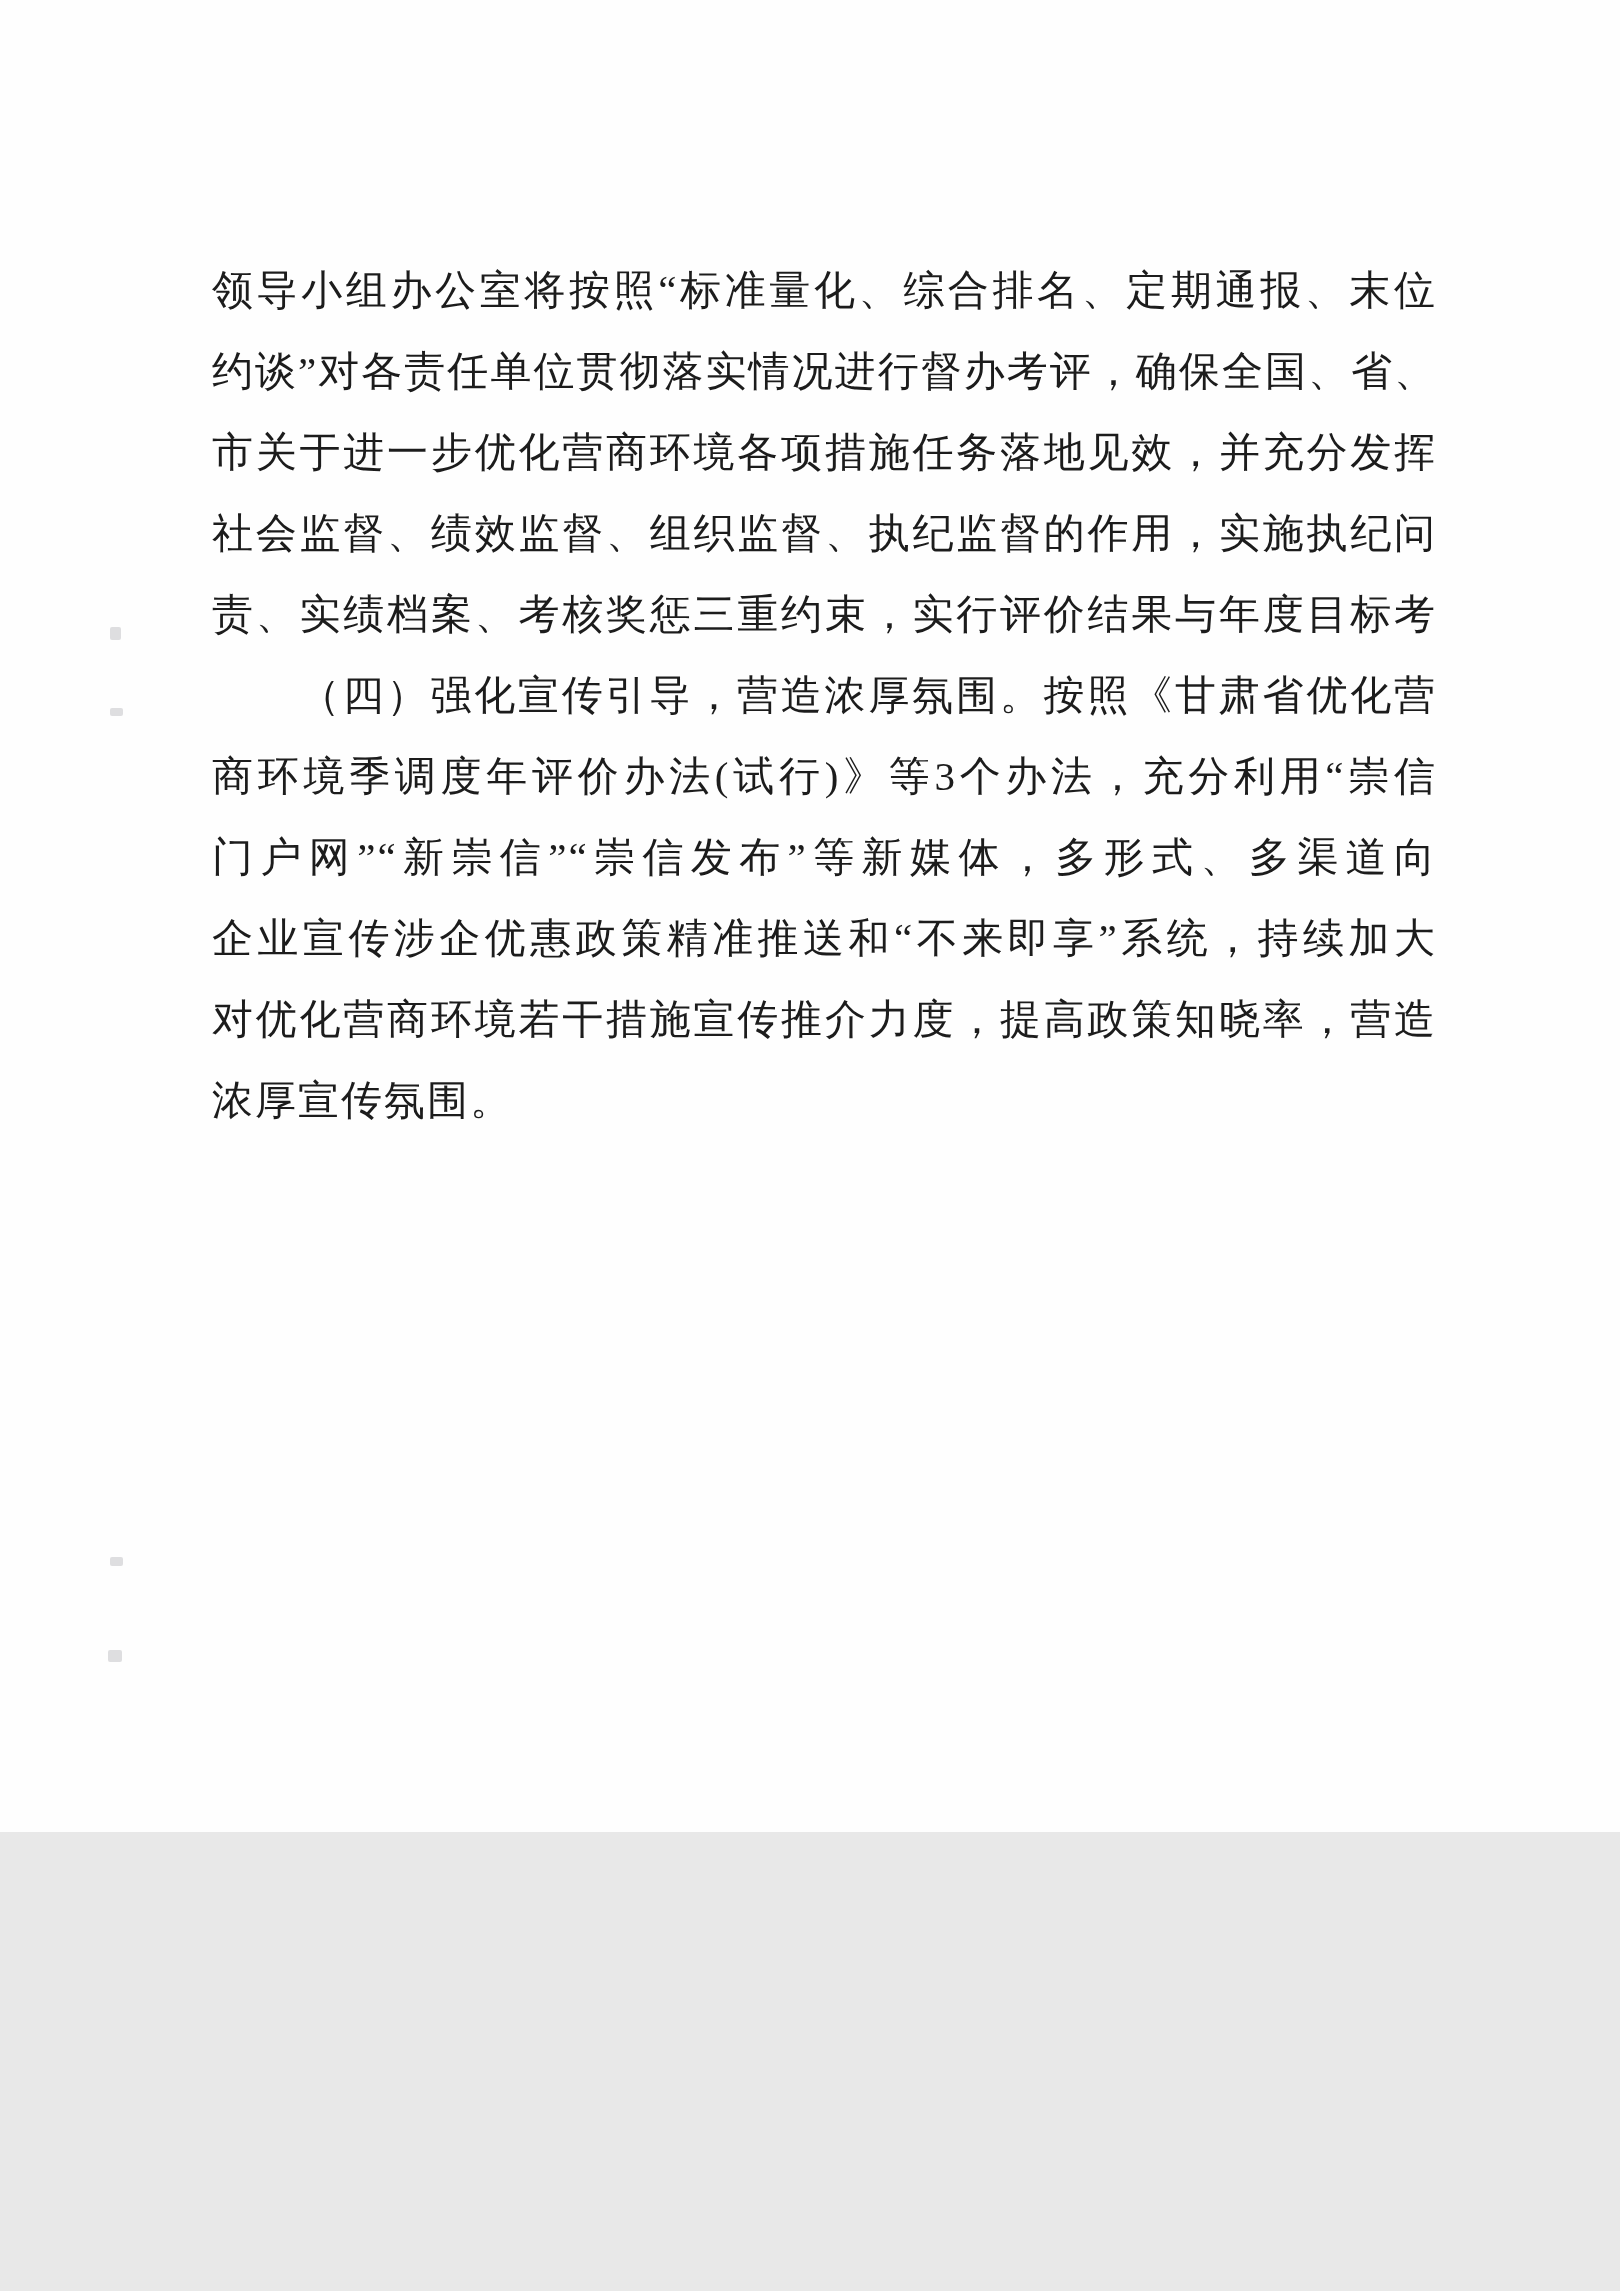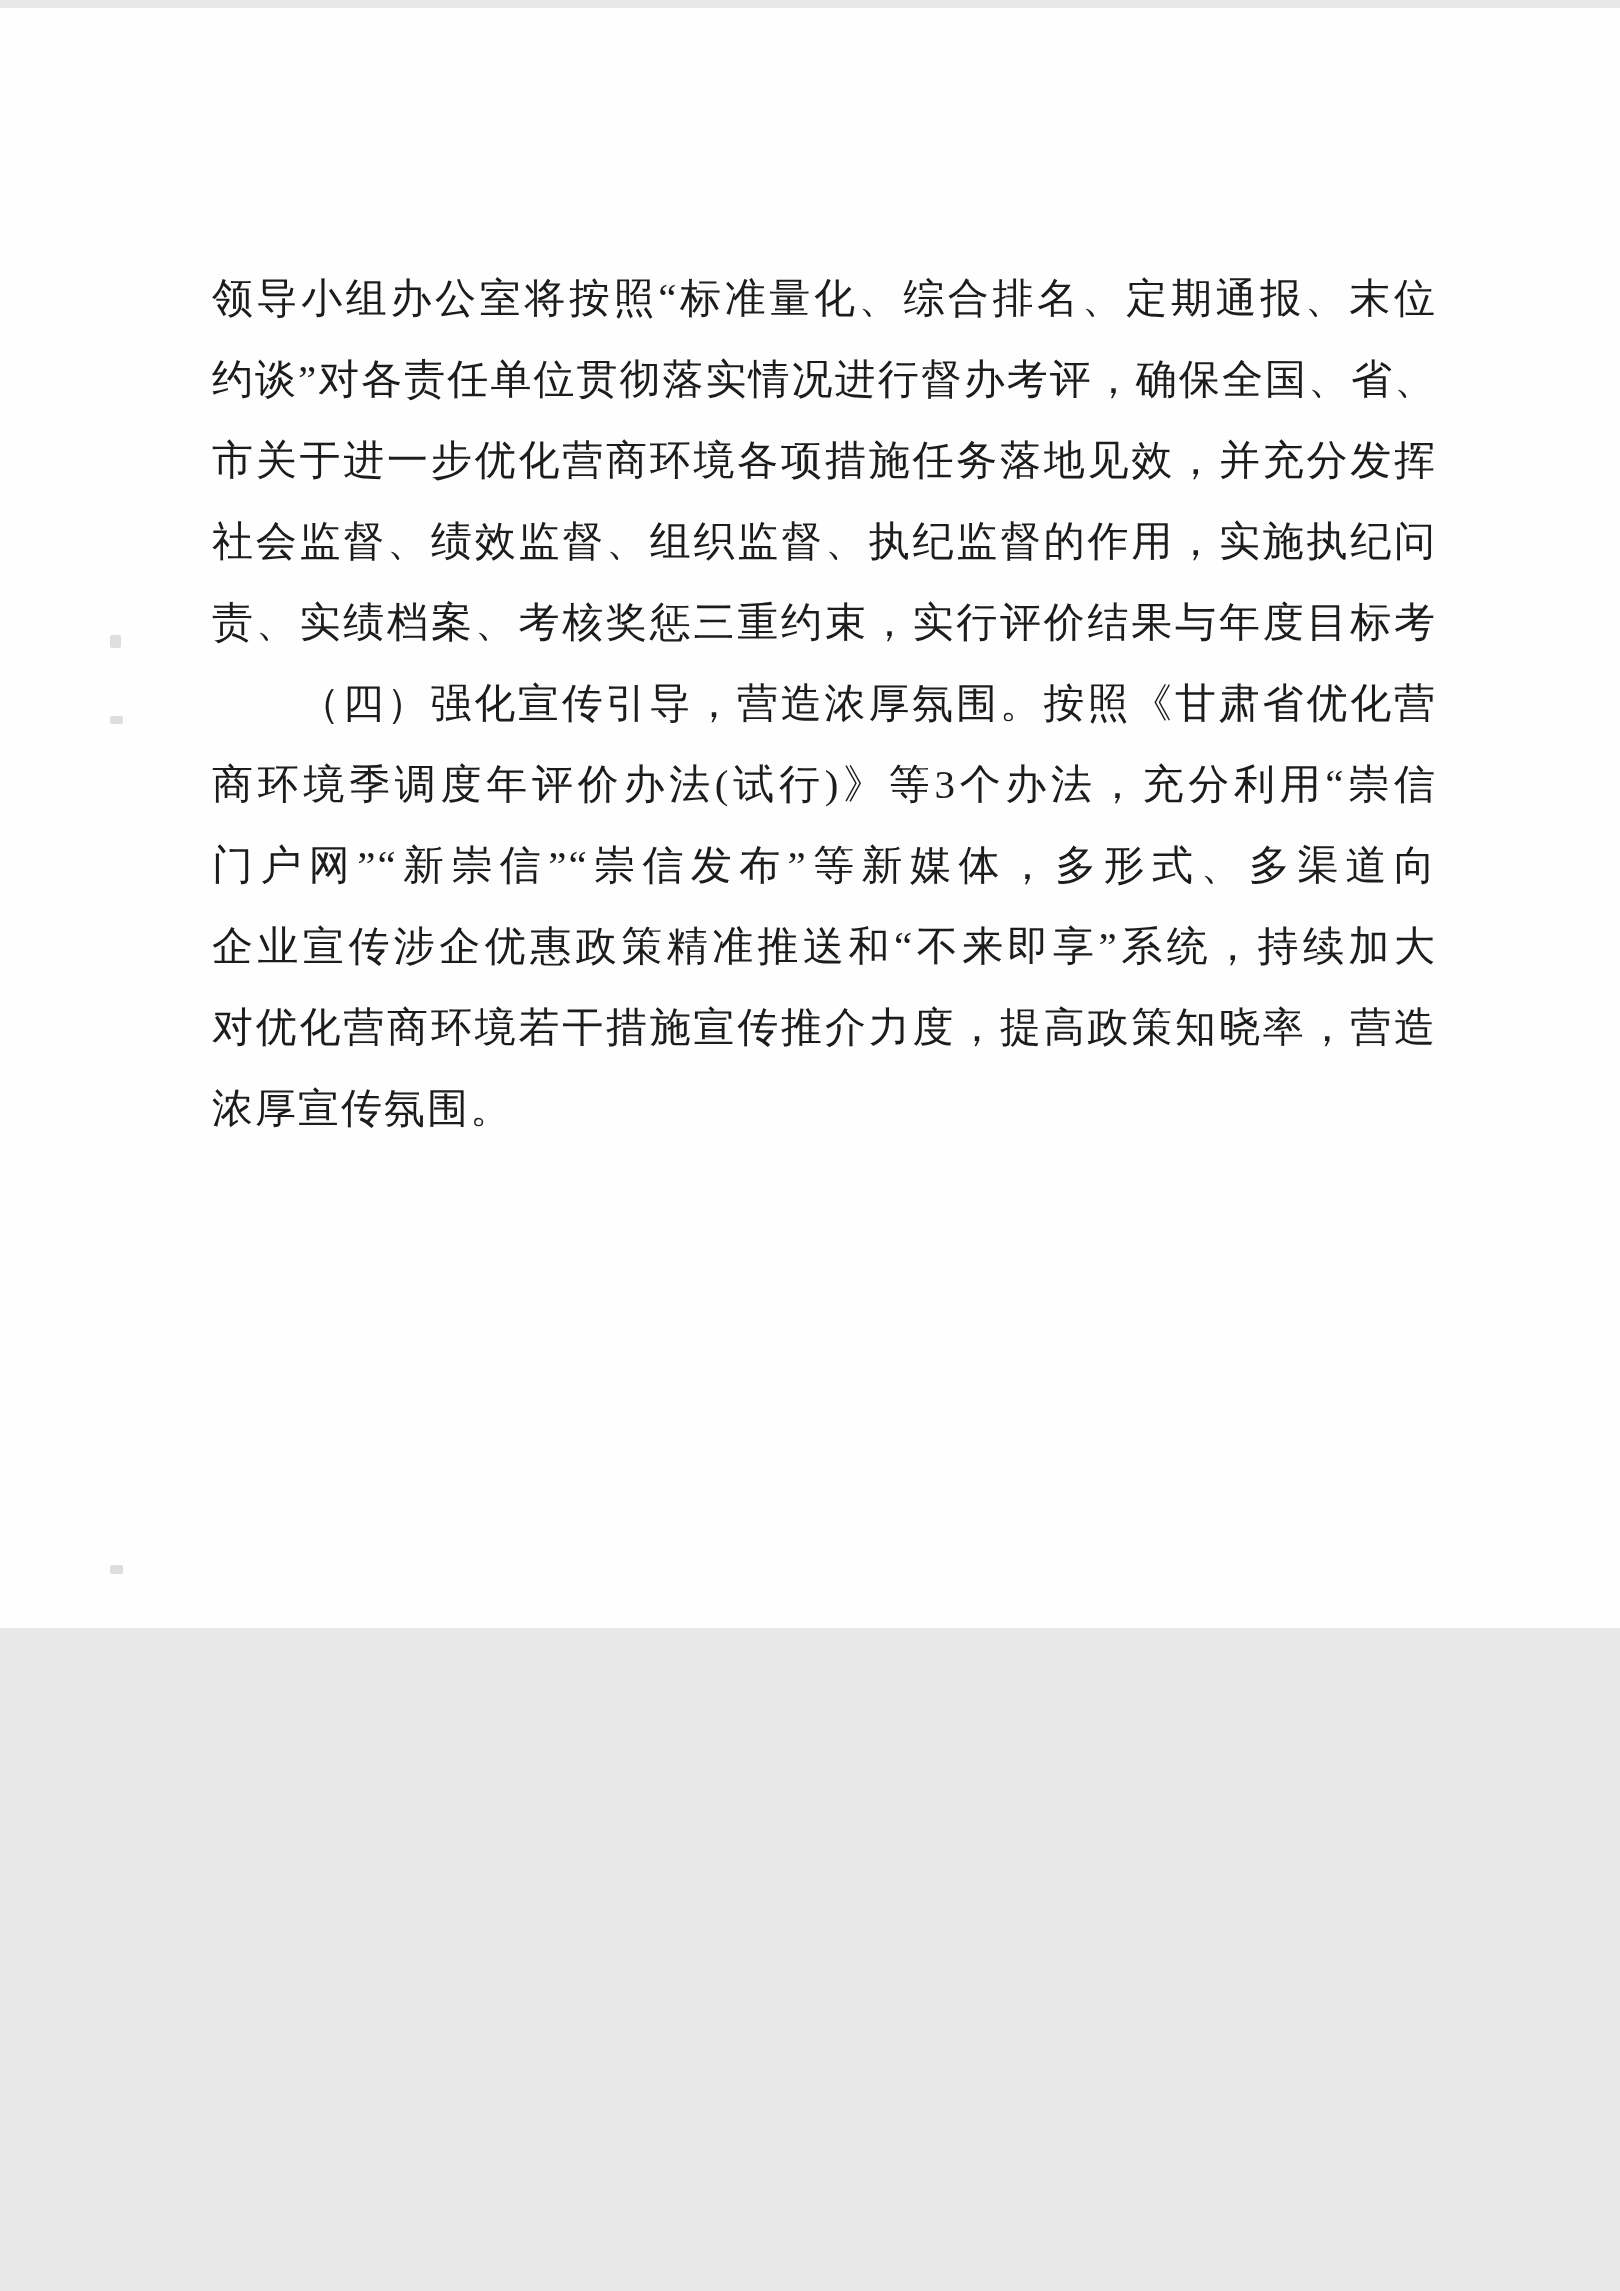--- a/index.html
+++ b/index.html
@@ -3,22 +3,22 @@
 <meta charset="utf-8">
 <style>
   html, body {
     margin: 0;
     padding: 0;
     background: #e8e8e8;
   }
   .page {
     position: relative;
     width: 1620px;
-    height: 1620px;
-    margin: 8px auto;
+    height: 1832px;
+    margin: 0 auto;
     background: #fefefe;
     overflow: hidden;
     font-family: "Liberation Serif", "DejaVu Serif", serif;
     color: #1c1c1c;
   }
   .text-block {
     position: absolute;
     left: 212px;
     top: 250px;
     width: 1225px;

